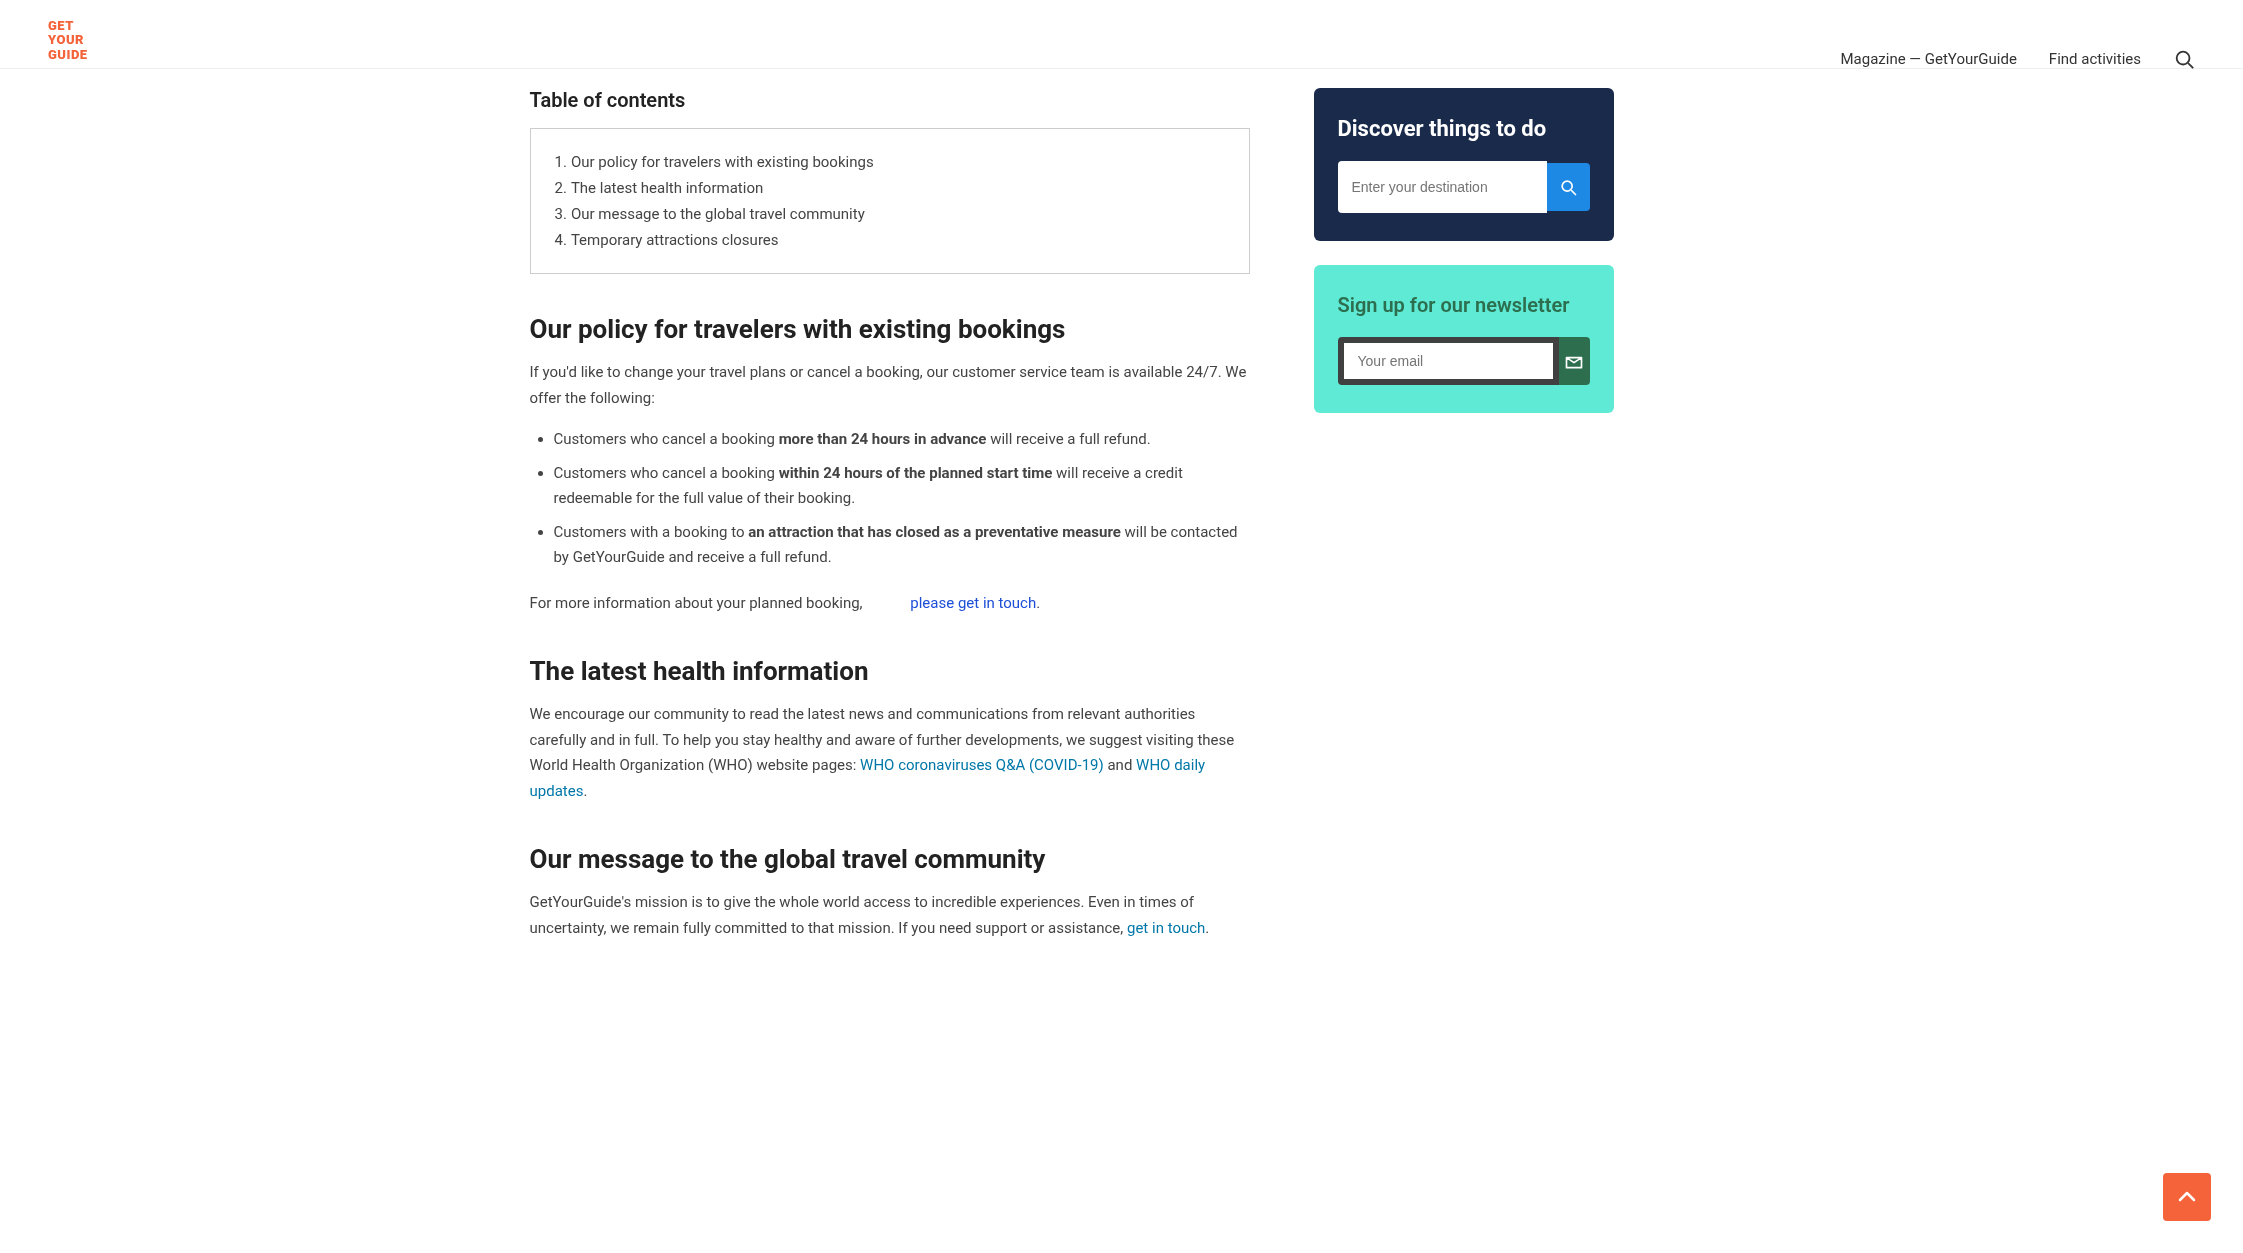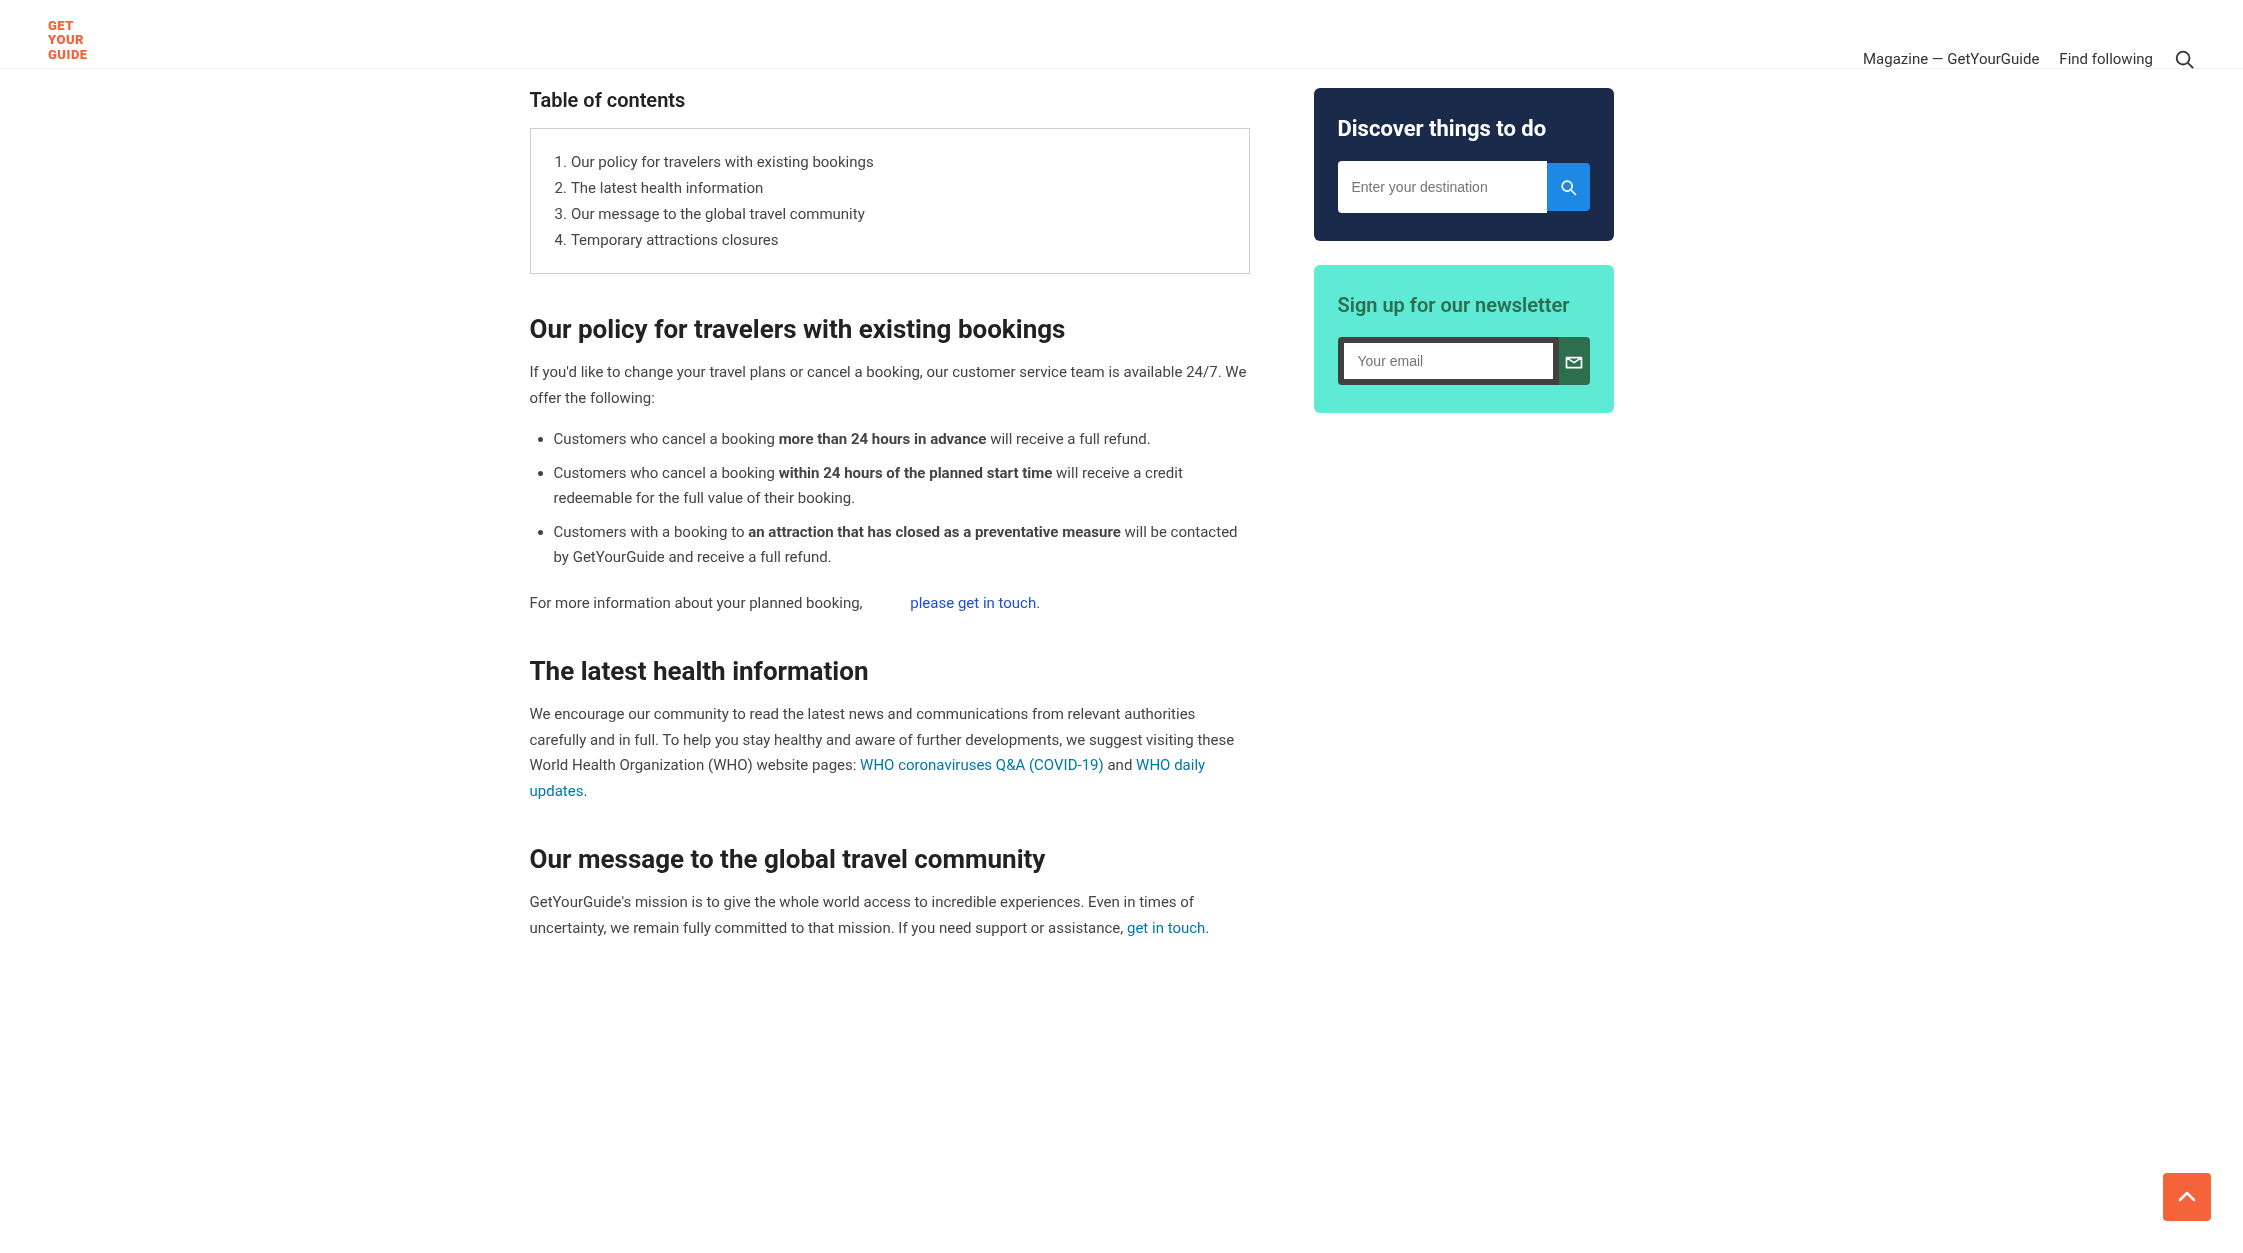--- a/index.html
+++ b/index.html
@@ -30,21 +30,21 @@
       font-size: 13px;
       font-weight: 900;
       color: #f4633a;
       line-height: 1.1;
       text-transform: uppercase;
       letter-spacing: 0.5px;
     }
     .nav-right {
       display: flex;
       align-items: center;
-      gap: 20px;
+      gap: 32px;
       margin-top: 36px;
     }
     .nav-link {
       font-size: 15px;
       color: #333;
       text-decoration: none;
       cursor: pointer;
     }
     .search-icon-nav {
       width: 22px;
@@ -247,21 +247,21 @@
   </style>
 </head>
 <body>
 
 <nav class="nav">
   <div class="nav-logo">
     <div class="nav-logo-text">GET<br>YOUR<br>GUIDE</div>
   </div>
   <div class="nav-right">
     <a class="nav-link">Magazine — GetYourGuide</a>
-    <a class="nav-link">Find following</a>
+    <a class="nav-link">Find activities</a>
     <svg class="search-icon-nav" viewBox="0 0 24 24" fill="none" stroke="#333" stroke-width="2">
       <circle cx="11" cy="11" r="7"></circle>
       <line x1="16.5" y1="16.5" x2="22" y2="22"></line>
     </svg>
   </div>
 </nav>
 
 <div class="page-container">
 
   <main class="main-content">

